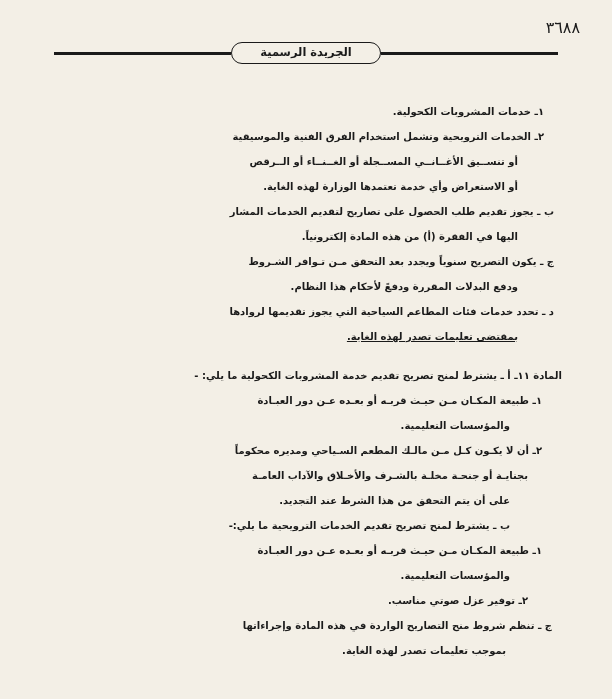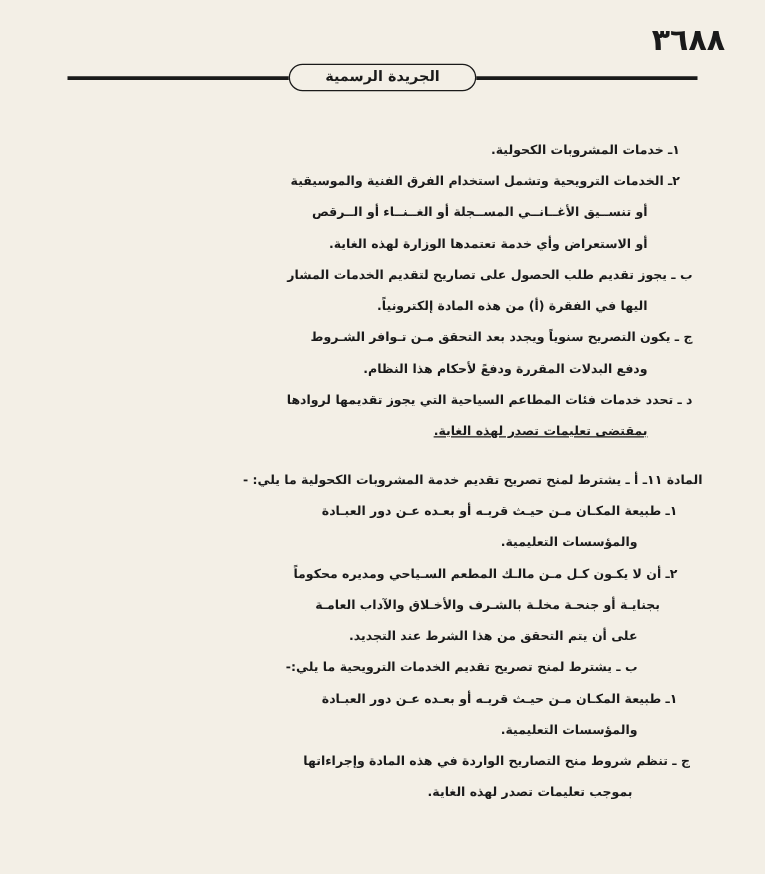--- a/index.html
+++ b/index.html
@@ -10,22 +10,22 @@
     color: var(--ink, #1a1a1a);
   }
   .sheet {
     width: 100%; height: 100%;
     direction: rtl;
     padding: 18px 30px 0 30px;
   }
   .header { position: relative; }
   .page-number {
     text-align: right;
-    font-size: 24px;
-    font-weight: bold;
+    font-size: 16px;
+    font-weight: normal;
     letter-spacing: 2px;
     padding-left: 2px;
     margin-right: 2px;
   }
   .rule-row {
     display: flex;
     align-items: center;
     margin: 2px 24px 0 24px;
     height: 28px;
   }
@@ -80,16 +80,17 @@
       <div class="line" style="padding-right: 44px; text-decoration: underline;">بمقتضى تعليمات تصدر لهذه الغاية.</div>
       <div class="line gap" style="padding-right: 0px;">المادة ١١ـ أ ـ يشترط لمنح تصريح تقديم خدمة المشروبات الكحولية ما يلي: -</div>
       <div class="line" style="padding-right: 20px;">١ـ طبيعة المكـان مـن حيـث قربـه أو بعـده عـن دور العبـادة</div>
       <div class="line" style="padding-right: 52px;">والمؤسسات التعليمية.</div>
       <div class="line" style="padding-right: 20px;">٢ـ أن لا يكـون كـل مـن مالـك المطعم السـياحي ومديره محكوماً</div>
       <div class="line" style="padding-right: 34px;">بجنايـة أو جنحـة مخلـة بالشـرف والأخـلاق والآداب العامـة</div>
       <div class="line" style="padding-right: 52px;">على أن يتم التحقق من هذا الشرط عند التجديد.</div>
       <div class="line" style="padding-right: 52px;">ب ـ يشترط لمنح تصريح تقديم الخدمات الترويحية ما يلي:-</div>
       <div class="line" style="padding-right: 20px;">١ـ طبيعة المكـان مـن حيـث قربـه أو بعـده عـن دور العبـادة</div>
       <div class="line" style="padding-right: 52px;">والمؤسسات التعليمية.</div>
+      <div class="line" style="padding-right: 34px;">٢ـ توفير عزل صوتي مناسب.</div>
       <div class="line" style="padding-right: 10px;">ج ـ تنظم شروط منح التصاريح الواردة في هذه المادة وإجراءاتها</div>
       <div class="line" style="padding-right: 56px;">بموجب تعليمات تصدر لهذه الغاية.</div>
     </main>
 </div>
 
 </body></html>

